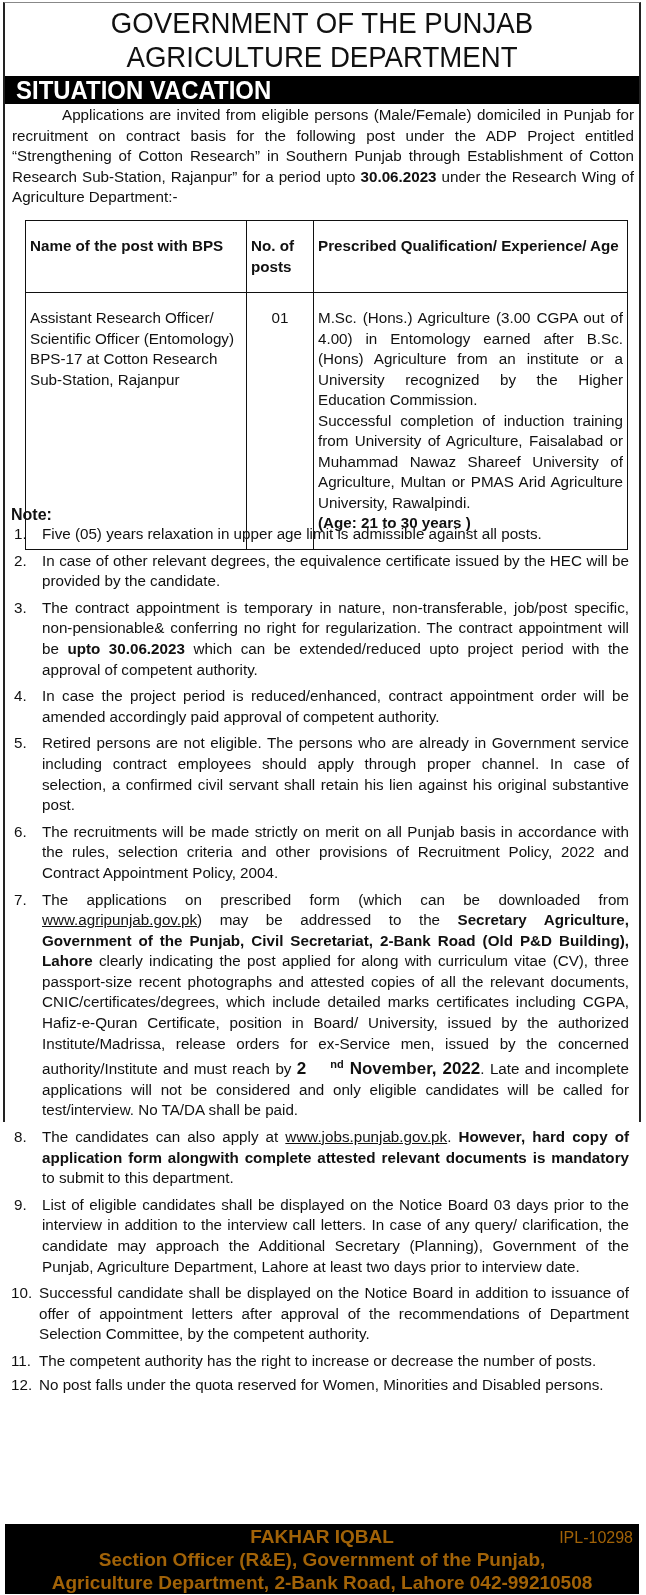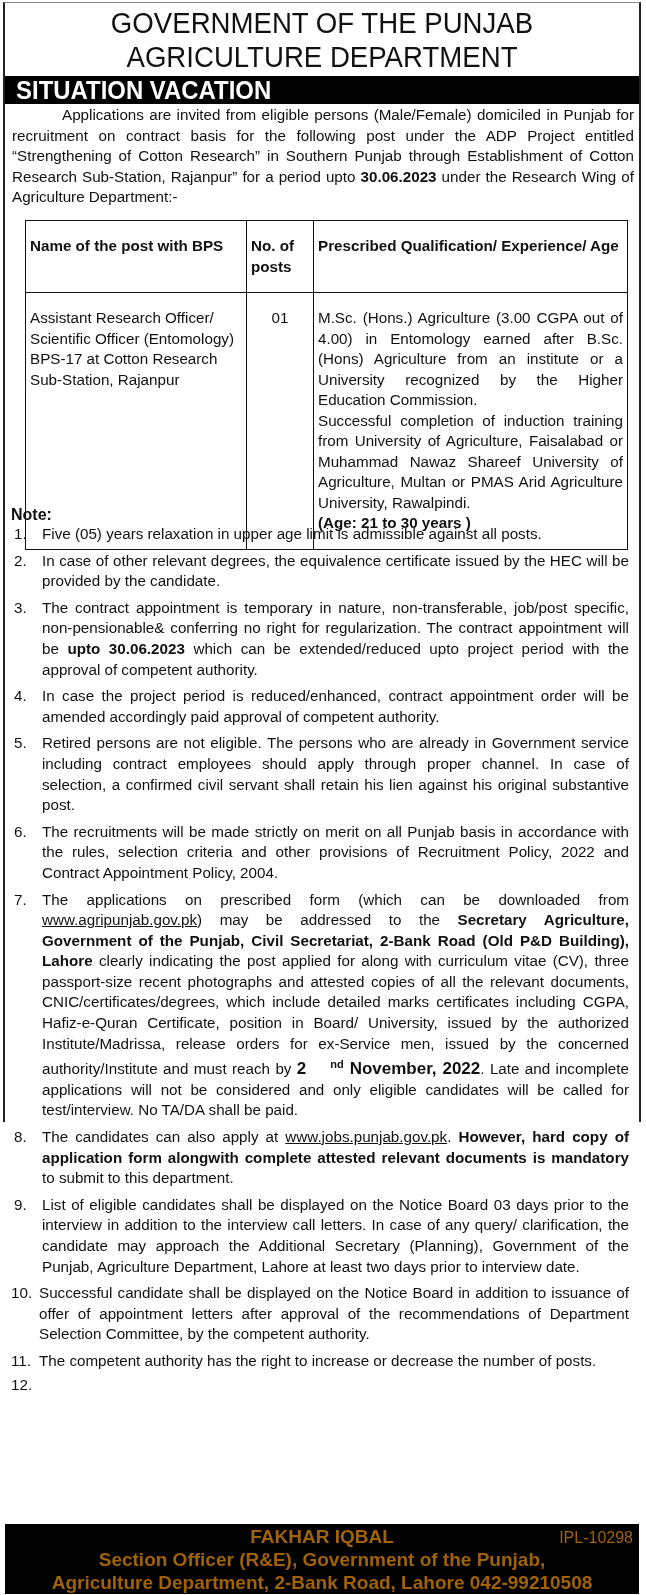--- a/index.html
+++ b/index.html
@@ -73,21 +73,21 @@
     <li><span class="num">2.</span><span>In case of other relevant degrees, the equivalence certificate issued by the HEC will be provided by the candidate.</span></li>
     <li><span class="num">3.</span><span>The contract appointment is temporary in nature, non-transferable, job/post specific, non-pensionable&amp; conferring no right for regularization. The contract appointment will be </span><span class="b">upto 30.06.2023</span><span> which can be extended/reduced upto project period with the approval of competent authority.</span></li>
     <li><span class="num">4.</span><span>In case the project period is reduced/enhanced, contract appointment order will be amended accordingly paid approval of competent authority.</span></li>
     <li><span class="num">5.</span><span>Retired persons are not eligible. The persons who are already in Government service including contract employees should apply through proper channel. In case of selection, a confirmed civil servant shall retain his lien against his original substantive post.</span></li>
     <li><span class="num">6.</span><span>The recruitments will be made strictly on merit on all Punjab basis in accordance with the rules, selection criteria and other provisions of Recruitment Policy, 2022 and Contract Appointment Policy, 2004.</span></li>
     <li><span class="num">7.</span><span>The applications on prescribed form (which can be downloaded from </span><span class="u">www.agripunjab.gov.pk</span><span>) may be addressed to the </span><span class="b">Secretary Agriculture, Government of the Punjab, Civil Secretariat, 2-Bank Road (Old P&amp;D Building), Lahore</span><span> clearly indicating the post applied for along with curriculum vitae (CV), three passport-size recent photographs and attested copies of all the relevant documents, CNIC/certificates/degrees, which include detailed marks certificates including CGPA, Hafiz-e-Quran Certificate, position in Board/ University, issued by the authorized Institute/Madrissa, release orders for ex-Service men, issued by the concerned authority/Institute and must reach by </span><span class="b big"><span>2</span><sup>nd</sup><span> November, 2022</span></span><span>. Late and incomplete applications will not be considered and only eligible candidates will be called for test/interview. No TA/DA shall be paid.</span></li>
     <li><span class="num">8.</span><span>The candidates can also apply at </span><span class="u">www.jobs.punjab.gov.pk</span><span>. </span><span class="b">However, hard copy of application form alongwith complete attested relevant documents is mandatory</span><span> to submit to this department.</span></li>
     <li><span class="num">9.</span><span>List of eligible candidates shall be displayed on the Notice Board 03 days prior to the interview in addition to the interview call letters. In case of any query/ clarification, the candidate may approach the Additional Secretary (Planning), Government of the Punjab, Agriculture Department, Lahore at least two days prior to interview date.</span></li>
     <li class="two"><span class="num">10.</span><span>Successful candidate shall be displayed on the Notice Board in addition to issuance of offer of appointment letters after approval of the recommendations of Department Selection Committee, by the competent authority.</span></li>
     <li class="two" style="margin-bottom:3px"><span class="num">11.</span><span>The competent authority has the right to increase or decrease the number of posts.</span></li>
-    <li class="two"><span class="num">12.</span></li>
+    <li class="two"><span class="num">12.</span><span>No post falls under the quota reserved for Women, Minorities and Disabled persons.</span></li>
   </ol>
 
   <div class="footer">
     <span class="l1">FAKHAR IQBAL</span>
     <span class="ipl">IPL-10298</span>
     <span style="display:block">Section Officer (R&amp;E), Government of the Punjab,</span>
     <span style="display:block">Agriculture Department, 2-Bank Road, Lahore 042-99210508</span>
   </div>
 
 </div>

